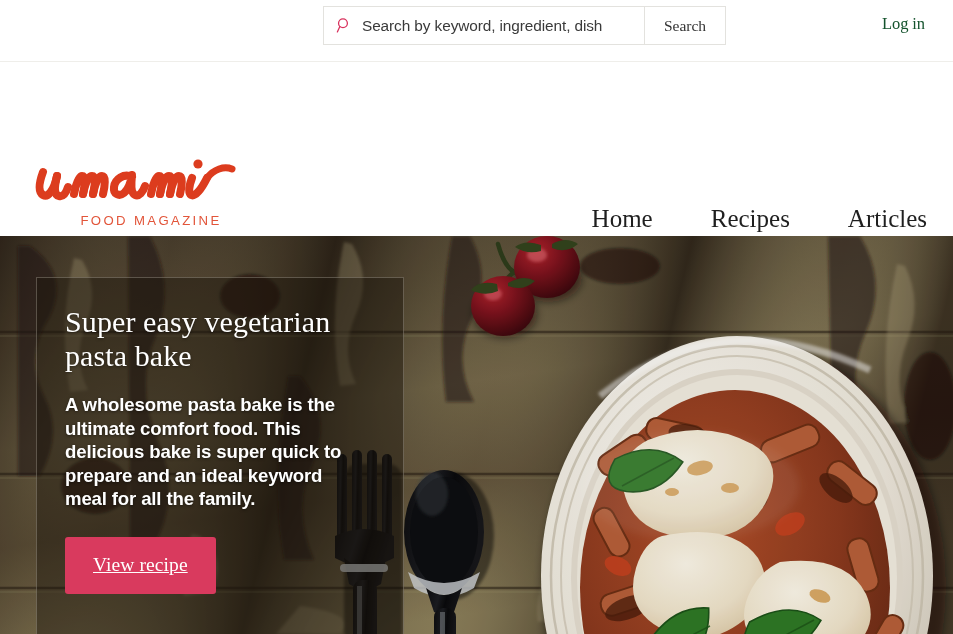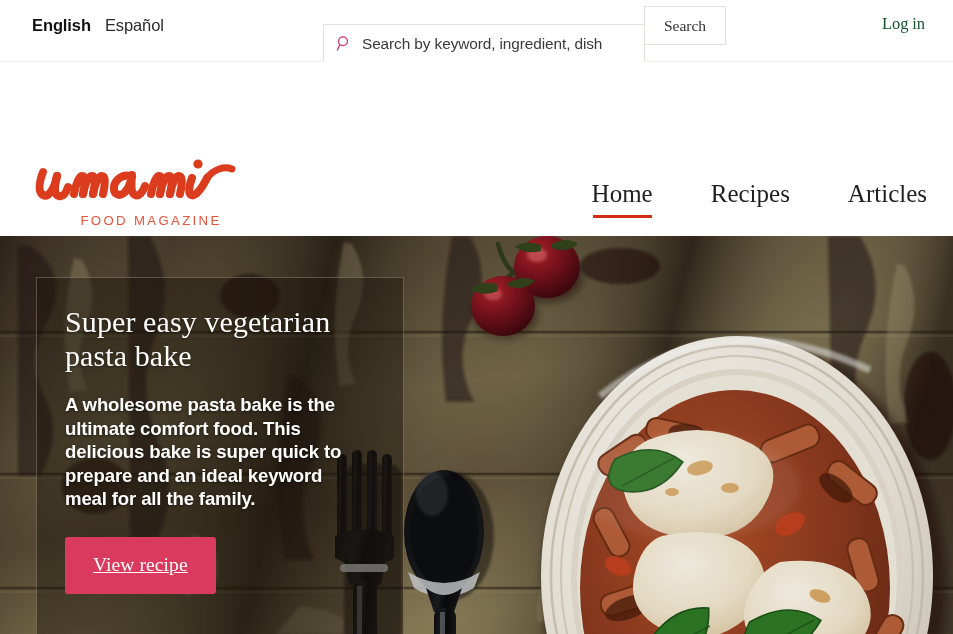--- a/index.html
+++ b/index.html
@@ -60,21 +60,20 @@
   }
   .search-field {
     width: 322px;
     height: 39px;
     border: 1px solid #e3e2de;
     background: #ffffff;
     display: flex;
     align-items: center;
     padding-left: 12px;
     gap: 9px;
-    margin-top: 18px;
   }
   .search-icon {
     width: 17px;
     height: 17px;
     flex: 0 0 auto;
     display: block;
   }
   .search-input {
     border: none;
     outline: none;
@@ -153,20 +152,21 @@
   .nav-item {
     position: relative;
     font-family: "Liberation Serif", serif;
     font-size: 25px;
     color: #1f1f1f;
     cursor: pointer;
     padding: 0 0 11px 0;
     margin-left: 58px;
     line-height: 1.08;
     white-space: nowrap;
+    margin-top: 25px;
   }
   .nav-item:first-child { margin-left: 0; }
   .nav-item.active::after {
     content: "";
     position: absolute;
     left: 1px;
     right: 1px;
     bottom: 0;
     height: 3px;
     background: #d32b16;
@@ -234,24 +234,20 @@
     text-decoration: underline;
   }
 </style>
 </head>
 <body>
 
 <div class="page">
 
   <div class="topbar">
 
-    <div class="lang-group">
-      <span class="lang-item active">English</span>
-      <span class="lang-item inactive">Español</span>
-    </div>
 
     <div class="search-wrap">
       <div class="search-field">
         <svg class="search-icon" viewBox="0 0 20 20">
           <circle cx="8.2" cy="7.4" r="5.2" fill="none" stroke="#d8305c" stroke-width="1.5"></circle>
           <line x1="4.4" y1="11.4" x2="1.6" y2="17.6" stroke="#d8305c" stroke-width="1.5" stroke-linecap="round"></line>
         </svg>
         <input class="search-input" type="text" placeholder="Search by keyword, ingredient, dish" style="">
       </div>
       <button class="search-button">Search</button>

